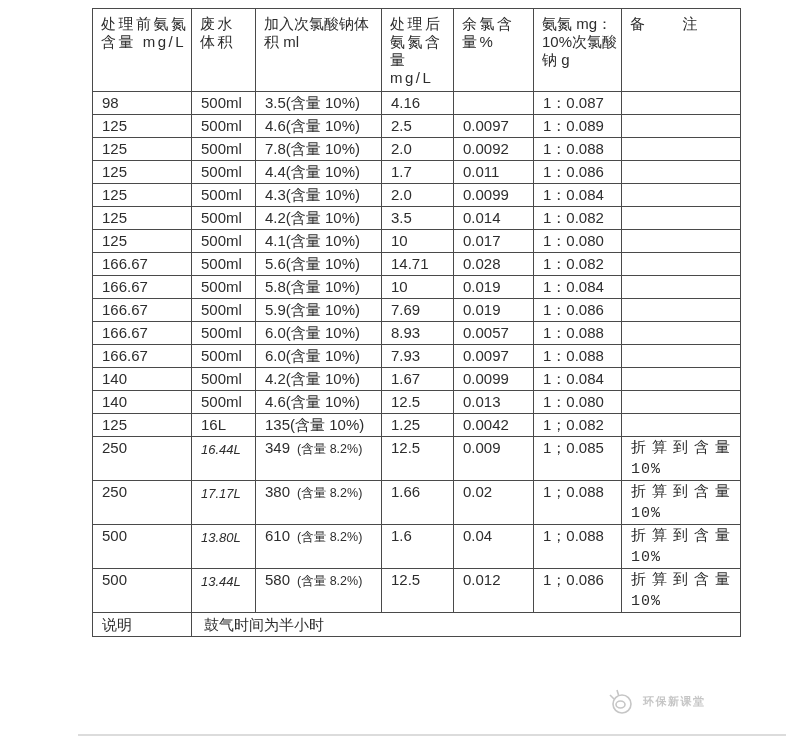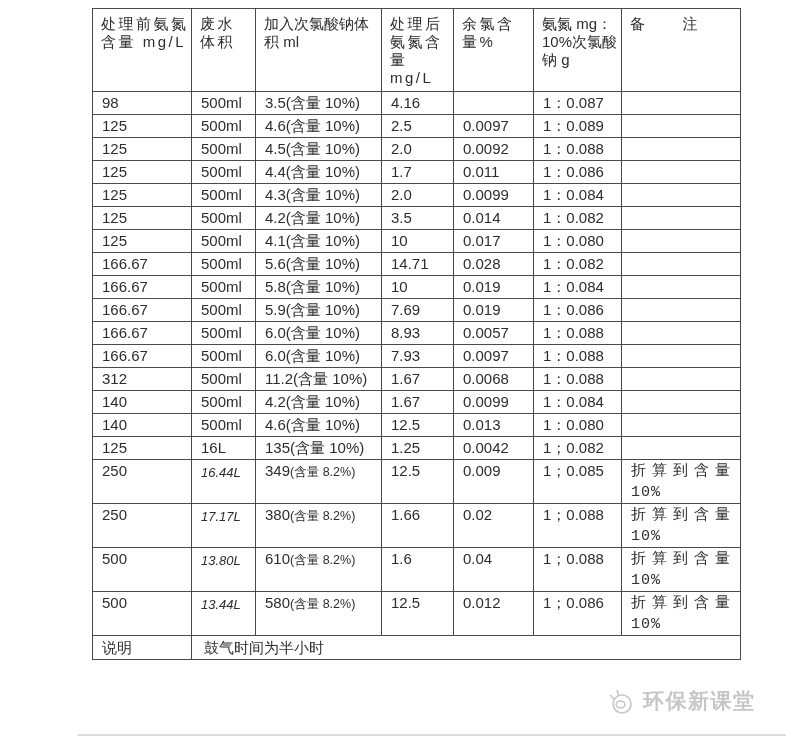--- a/index.html
+++ b/index.html
@@ -44,42 +44,42 @@
     height:62px;
   }
   thead th.tight{letter-spacing:0;}
   tbody td{
     padding:1px 4px 0 9px;
     line-height:20px;
     height:23px;
   }
   tr.r-tall td{height:44px;}
   tr.r-small td.c-vol{font-size:13px;padding-top:3px;font-style:italic;}
-  tr.r-small .dose-note{font-size:12.5px;}
+  tr.r-small .dose-note{font-size:12.5px;padding-left:7px;}
   td.c-remark{
     text-align:justify;
     padding-right:9px;
     line-height:21px;
     letter-spacing:1px;
     font-family:Liberation Mono, monospace;
   }
   tfoot td{
     padding:2px 4px 0 9px;
     line-height:20px;
     height:24px;
   }
   tfoot td.f-value{padding-left:12px;}
 
   .watermark{
     position:absolute;
     left:606px;top:687px;
     display:flex;
     align-items:center;
     color:var(--wm);
-    font-size:21px;
+    font-size:11px;
     font-weight:bold;
     letter-spacing:1.5px;
     white-space:nowrap;
   }
   .watermark svg{display:block;margin-right:3px;}
 
   .bottom-divider{
     position:absolute;
     left:78px;top:734px;
     width:708px;height:2px;
@@ -135,21 +135,21 @@
           <td class="c-vol">500ml</td>
           <td class="c-dose"><span class="dose-num">4.6</span><span class="dose-note">(含量 10%)</span></td>
           <td class="c-post">2.5</td>
           <td class="c-cl">0.0097</td>
           <td class="c-ratio">1：0.089</td>
           <td class="c-remark"></td>
         </tr>
         <tr class="">
           <td class="c-pre">125</td>
           <td class="c-vol">500ml</td>
-          <td class="c-dose"><span class="dose-num">4.5</span><span class="dose-note">(含量 10%)</span></td>
+          <td class="c-dose"><span class="dose-num">7.8</span><span class="dose-note">(含量 10%)</span></td>
           <td class="c-post">2.0</td>
           <td class="c-cl">0.0092</td>
           <td class="c-ratio">1：0.088</td>
           <td class="c-remark"></td>
         </tr>
         <tr class="">
           <td class="c-pre">125</td>
           <td class="c-vol">500ml</td>
           <td class="c-dose"><span class="dose-num">4.4</span><span class="dose-note">(含量 10%)</span></td>
           <td class="c-post">1.7</td>
@@ -219,29 +219,20 @@
           <td class="c-cl">0.0057</td>
           <td class="c-ratio">1：0.088</td>
           <td class="c-remark"></td>
         </tr>
         <tr class="">
           <td class="c-pre">166.67</td>
           <td class="c-vol">500ml</td>
           <td class="c-dose"><span class="dose-num">6.0</span><span class="dose-note">(含量 10%)</span></td>
           <td class="c-post">7.93</td>
           <td class="c-cl">0.0097</td>
-          <td class="c-ratio">1：0.088</td>
-          <td class="c-remark"></td>
-        </tr>
-        <tr class="">
-          <td class="c-pre">312</td>
-          <td class="c-vol">500ml</td>
-          <td class="c-dose"><span class="dose-num">11.2</span><span class="dose-note">(含量 10%)</span></td>
-          <td class="c-post">1.67</td>
-          <td class="c-cl">0.0068</td>
           <td class="c-ratio">1：0.088</td>
           <td class="c-remark"></td>
         </tr>
         <tr class="">
           <td class="c-pre">140</td>
           <td class="c-vol">500ml</td>
           <td class="c-dose"><span class="dose-num">4.2</span><span class="dose-note">(含量 10%)</span></td>
           <td class="c-post">1.67</td>
           <td class="c-cl">0.0099</td>
           <td class="c-ratio">1：0.084</td>

